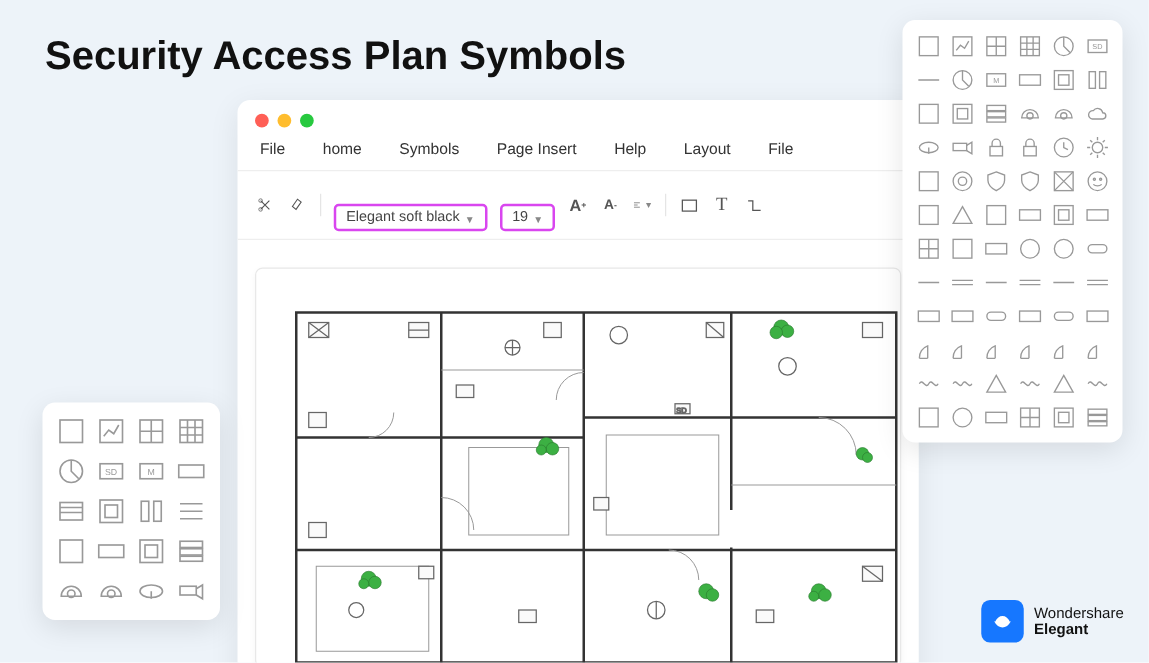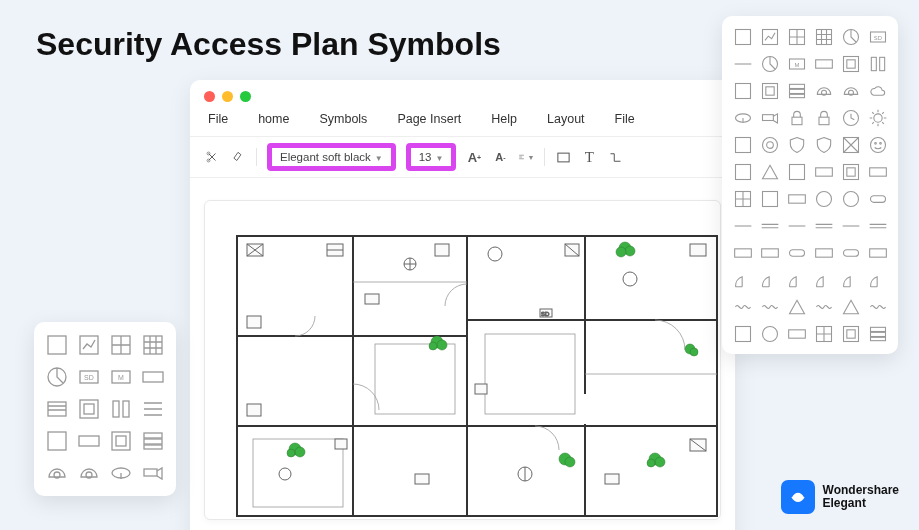--- a/index.html
+++ b/index.html
@@ -26,22 +26,22 @@
 .red { background: #ff5f56; } .yellow { background: #ffbd2e; } .green { background: #27c93f; }
 .menubar { display: flex; gap: 30px; padding: 4px 18px 10px; font-size: 12.5px; color: #333; }
 .menubar span { cursor: pointer; }
 .toolbar {
   display: flex; align-items: center; gap: 10px;
   padding: 6px 14px; border-top: 1px solid #eee; border-bottom: 1px solid #eee;
   font-size: 12px; color: #444;
 }
 .tool-ic { width: 16px; height: 16px; display: inline-flex; align-items: center; justify-content: center; color: #555; }
 .dropdown {
-  display: flex; align-items: flex-end; gap: 4px; border: 5px solid #d946ef;
-  border-radius: 4px; padding: 3px 8px; background: #fff; font-size: 11.5px;
+  display: flex; align-items: flex-end; gap: 4px; border: 2px solid #d946ef;
+  border-radius: 4px; padding: 3px 8px; background: #fff; font-size: 11.5px; margin-top: 20px;
 }
 .dropdown .chev { font-size: 8px; color: #888; }
 .sep { width: 1px; height: 18px; background: #e5e5e5; }
 .canvas-area { padding: 22px 14px 0; height: 100%; }
 .canvas {
   background: #fff; border: 1px solid #e8e8e8; border-radius: 6px;
   width: 100%; height: 320px; box-shadow: 0 2px 6px rgba(0,0,0,.04);
   position: relative; overflow: hidden;
 }
 
@@ -72,21 +72,21 @@
 
 .brand {
   position: absolute; right: 20px; bottom: 16px;
   display: flex; align-items: center; gap: 8px;
 }
 .brand-icon {
   width: 34px; height: 34px; background: #1677ff; border-radius: 7px;
   display: flex; align-items: center; justify-content: center; color: #fff;
 }
 .brand-text { line-height: 1.05; font-size: 12px; font-weight: 700; color: #111; }
-.brand-text .top { font-weight: 700; }
+.brand-text .top { font-weight: 400; }
 </style>
 </head>
 <body>
 
 <svg width="0" height="0" style="position:absolute">
   <defs>
     <g id="i-sq">
         <rect x="3" y="3" width="18" height="18"></rect>
       </g>
     <g id="i-rect">
@@ -233,21 +233,21 @@
       <svg viewBox="0 0 24 24" width="14" height="14">
           <path d="M5 14l7-10 5 4-7 10z" stroke="#555" fill="none" stroke-width="1.5"></path>
         </svg>
     </span>
     <div class="sep"></div>
     <div class="dropdown">
       <span>Elegant soft black</span>
       <span class="chev">▼</span>
     </div>
     <div class="dropdown" style="min-width:34px">
-      <span>13</span>
+      <span>19</span>
       <span class="chev">▼</span>
     </div>
     <span class="tool-ic" style="font-size:13px;font-weight:600">A<sup style="font-size:7px">+</sup></span>
     <span class="tool-ic" style="font-size:11px;font-weight:600">A<sup style="font-size:7px">-</sup></span>
     <span class="tool-ic">
       <svg viewBox="0 0 24 24" width="14" height="14">
           <path d="M4 6h16M4 12h10M4 18h16" stroke="#555" stroke-width="1.8"></path>
         </svg>
       <span class="chev" style="font-size:7px;margin-left:2px;color:#888">▼</span>
     </span>

